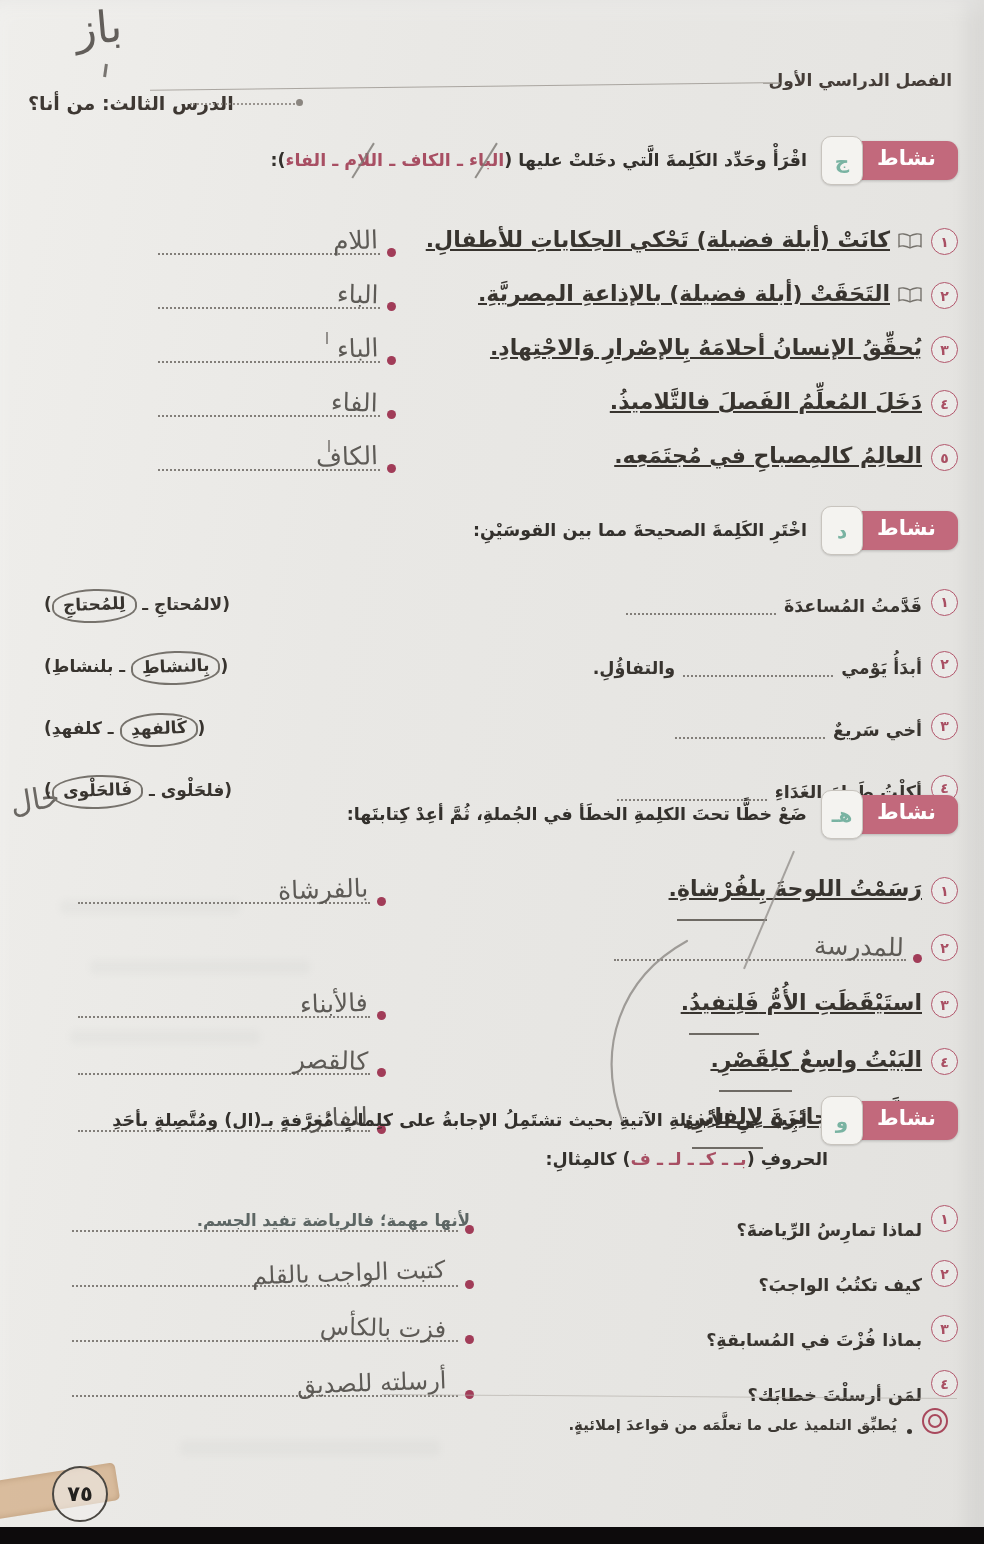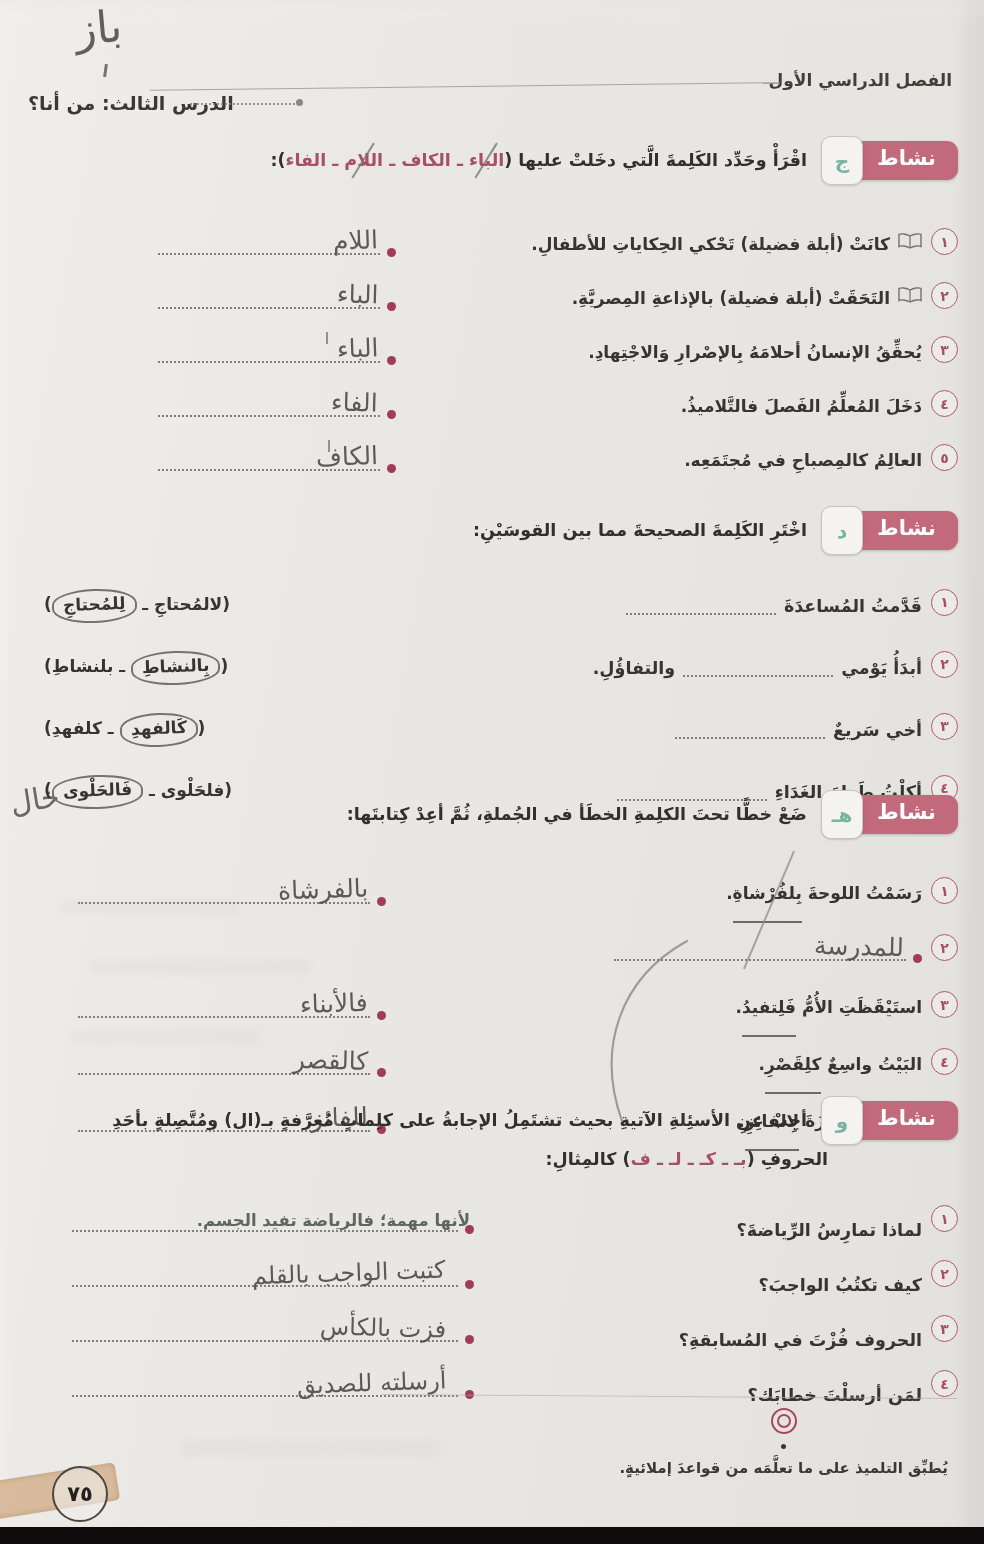--- a/index.html
+++ b/index.html
@@ -26,21 +26,21 @@
   .badge-letter{background:#f4f3f0;border:1.5px solid #c8c4be;border-radius:10px;width:40px;height:47px;display:flex;align-items:center;justify-content:center;color:#79b3a2;font-size:20px;font-weight:bold;margin-right:-14px;z-index:2;box-shadow:0 1px 2px rgba(0,0,0,.15);}
   .sec-title{font-weight:bold;font-size:17.5px;color:#33302c;line-height:1.75;}
   .red{color:#a84f63;}
   .slashed{position:relative;display:inline-block;}
   .slashed::after{content:"";position:absolute;left:46%;top:-5px;height:135%;border-left:2px solid #7b7772;transform:rotate(32deg);opacity:.8;}
   
   .items{margin-top:24px;}
   .row{display:flex;align-items:flex-end;}
   .num{flex:none;width:25px;height:25px;border:1.6px solid #b2566c;border-radius:50%;color:#a94f63;display:inline-flex;align-items:center;justify-content:center;font-size:14px;font-weight:bold;margin-left:9px;margin-bottom:8px;background:rgba(255,255,255,.25);}
   .book{flex:none;margin:0 0 10px 8px;opacity:.8;}
-  .sent{flex:1;font-weight:bold;font-size:17px;line-height:1.55;padding-bottom:6px;}
+  .sent{flex:1;font-weight:bold;font-size:22px;line-height:1.55;padding-bottom:6px;text-decoration:underline;}
   .wrong{border-bottom:2.5px solid #6e6a64;padding-bottom:18px;}
   
   .hw-line{position:relative;flex:none;}
   .dline{position:absolute;bottom:8px;left:0;right:16px;border-bottom:2px dotted #827e79;}
   .bullet{position:absolute;bottom:6px;right:0;width:9px;height:9px;border-radius:50%;background:#a13c58;}
   .hw{position:absolute;bottom:8px;right:18px;color:#524f4a;font-size:25px;white-space:nowrap;transform:rotate(-2deg);opacity:.92;}
   .hw2{transform:rotate(1.5deg);}
   .printed{font-size:16.5px;color:#5d6664;font-weight:bold;transform:none;right:4px;bottom:10px;opacity:1;}
   
   #sec-c{top:136px;}
@@ -61,21 +61,21 @@
   #sec-h .hw-line{width:308px;height:52px;}
   #sec-w{top:1096px;}
   #sec-w .title2{font-weight:bold;font-size:17.5px;color:#33302c;text-align:right;padding-right:130px;margin-top:4px;}
   #sec-w .items{margin-top:16px;margin-left:46px;}
   #sec-w .row{height:55px;}
   #sec-w .hw-line{width:402px;height:52px;}
   #sec-w .hw{font-size:24px;right:28px;}
   #sec-w .printed{font-size:16.5px;right:4px;}
   
   .foot-line{position:absolute;top:1396px;left:382px;width:575px;border-top:1.5px solid #b3afa9;transform:rotate(.4deg);opacity:.65;}
-  .foot-note{position:absolute;top:1408px;right:36px;display:flex;align-items:center;gap:10px;flex-direction:column;}
+  .foot-note{position:absolute;top:1408px;right:36px;display:flex;align-items:flex-end;gap:10px;}
   .target{flex:none;width:22px;height:22px;border:2px solid #a8485c;border-radius:50%;position:relative;}
   .target::after{content:"";position:absolute;inset:4px;border:2px solid #a8485c;border-radius:50%;}
   .fdot{flex:none;width:5px;height:5px;background:#3a3631;border-radius:50%;}
   .note-text{font-weight:bold;font-size:15px;color:#3c3833;}
   .tape{position:absolute;left:-10px;bottom:34px;width:128px;height:38px;background:#d7b795;border-radius:5px;transform:rotate(-9deg);opacity:.9;box-shadow:inset 0 0 6px rgba(120,80,40,.35);}
   .pageno{position:absolute;left:52px;bottom:22px;width:52px;height:52px;border:2px solid #4a4742;border-radius:50%;display:flex;align-items:center;justify-content:center;font-size:21px;font-weight:bold;color:#23211f;background:rgba(240,239,236,.6);}
   .strip{position:absolute;left:0;right:0;bottom:0;height:17px;background:#0d0b0c;}
   
   .pencil-slash{position:absolute;left:768px;top:846px;width:2px;height:128px;background:#8f8b87;transform:rotate(23deg);opacity:.75;}
   .pencil-arc{position:absolute;left:592px;top:936px;opacity:.8;}
@@ -285,21 +285,21 @@
         <span class="qt">كيف تكتُبُ الواجبَ؟</span>
         <span class="sp"></span>
         <span class="hw-line">
             <span class="dline"></span>
             <span class="bullet"></span>
             <span class="hw">كتبت الواجب بالقلم</span>
           </span>
       </div>
       <div class="row">
         <span class="num">٣</span>
-        <span class="qt">الحروف فُزْتَ في المُسابقةِ؟</span>
+        <span class="qt">بماذا فُزْتَ في المُسابقةِ؟</span>
         <span class="sp"></span>
         <span class="hw-line">
             <span class="dline"></span>
             <span class="bullet"></span>
             <span class="hw hw2">فزت بالكأس</span>
           </span>
       </div>
       <div class="row">
         <span class="num">٤</span>
         <span class="qt">لمَن أرسلْتَ خطابَك؟</span>

